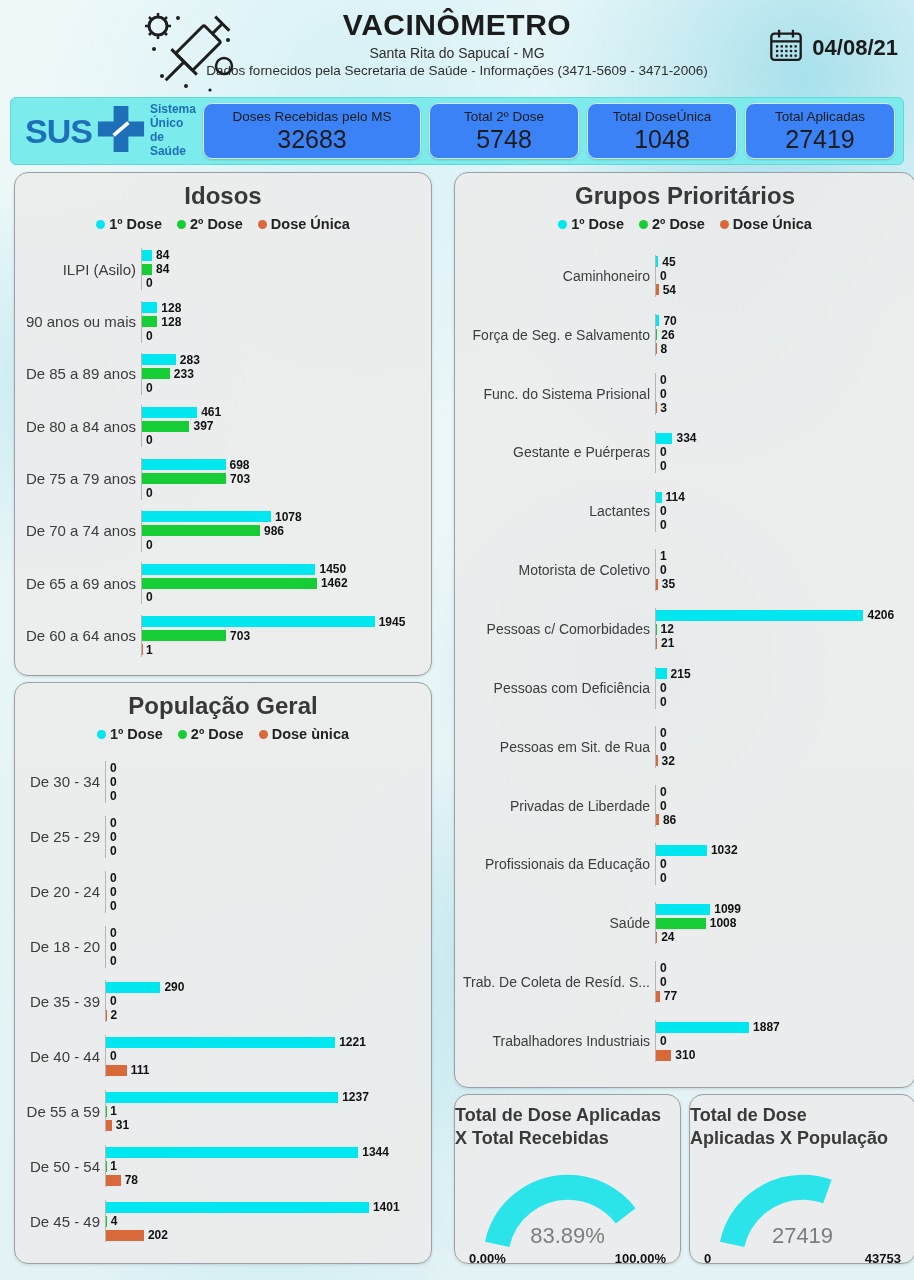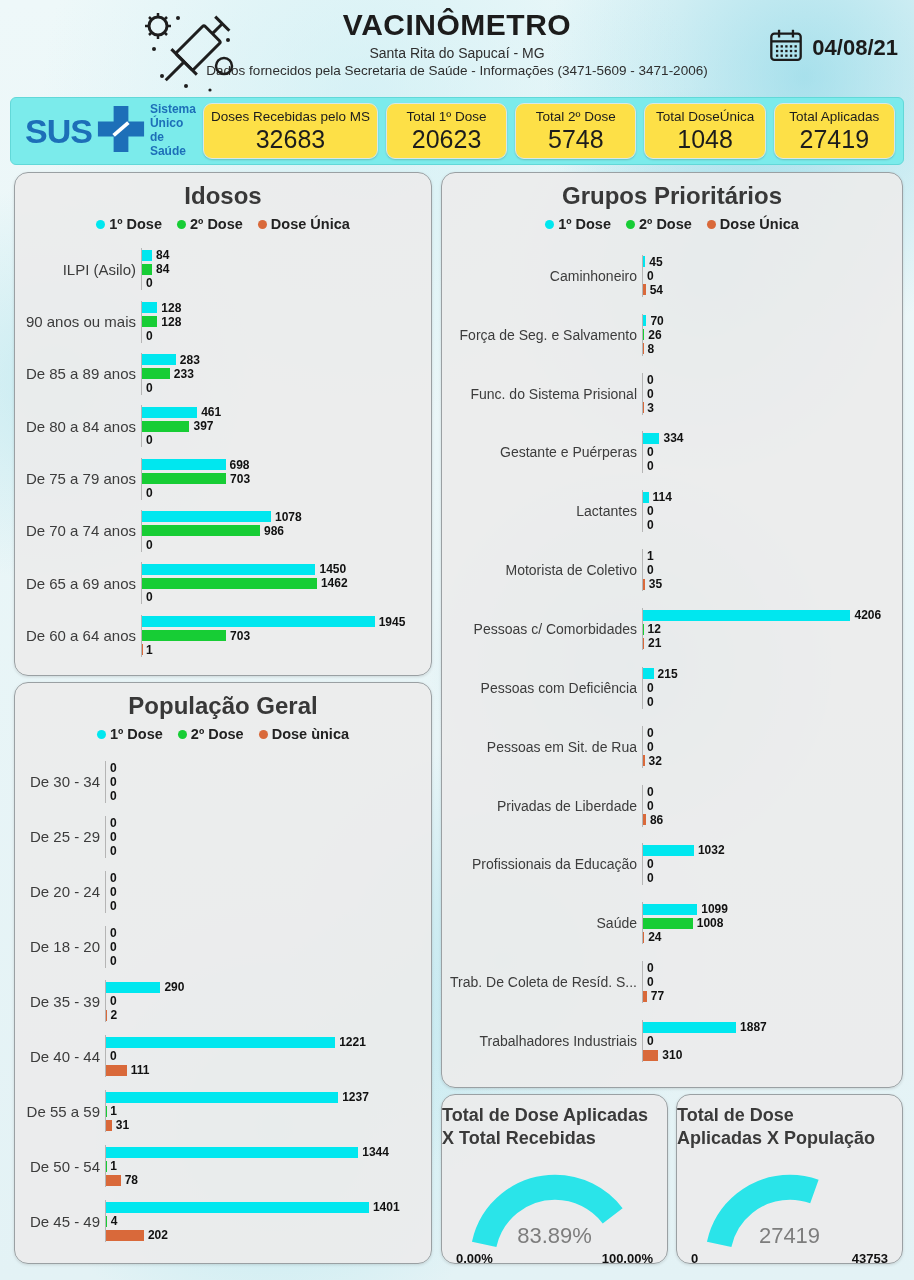--- a/index.html
+++ b/index.html
@@ -32,31 +32,31 @@
   
   .stats-bar {
     position:absolute; left:10px; top:97px; width:894px; height:68px;
     background:#7bebeb; border-radius:6px; border:1px solid #62d8d8;
     display:flex; align-items:center; padding:0 8px; gap:8px;
   }
   .sus-logo { display:flex; align-items:center; gap:5px; width:176px; flex:none; padding-left:6px; }
   .sus-text { font-size:34px; font-weight:bold; color:#1d6fb8; letter-spacing:-1px; }
   .sus-tagline { font-size:12px; font-weight:bold; color:#1d6fb8; line-height:1.15; }
   .stat-card {
-    background:#fde047; border:1px solid #d8e8e8; border-radius:9px;
+    background:#3b82f6; border:1px solid #d8e8e8; border-radius:9px;
     box-shadow:0 1px 2px rgba(0,0,0,.18);
     height:56px; flex:1; display:flex; flex-direction:column; align-items:center; justify-content:center;
     padding:2px 6px; white-space:nowrap;
   }
   .stat-card.wide { flex:1.5; }
   .stat-label { font-size:13.5px; color:#1c1c1c; }
   .stat-value { font-size:25px; color:#1c1c1c; margin-top:1px; }
 
   
-  .cols { position:absolute; left:14px; top:172px; width:886px; display:flex; gap:9px; }
+  .cols { position:absolute; left:14px; top:172px; width:886px; display:flex; gap:22px; }
   .col-left { width:418px; flex:none; }
   .col-right { width:462px; flex:none; }
 
   .panel {
     background:rgba(236,236,236,.92); border:1px solid #9aa0a3; border-radius:14px;
     box-shadow:0 1px 3px rgba(0,0,0,.12);
     display:flex; flex-direction:column; margin-bottom:6px; overflow:hidden;
   }
   .panel-title { text-align:center; font-size:24px; font-weight:bold; color:#383838; margin-top:9px; }
   .legend { display:flex; justify-content:center; align-items:center; gap:15px; margin-top:4px; height:20px; }
@@ -173,24 +173,20 @@
         <div>Sistema</div>
         <div>Único</div>
         <div>de Saúde</div>
       </span>
     </div>
     <div class="stat-card wide">
       <div class="stat-label">Doses Recebidas pelo MS</div>
       <div class="stat-value">32683</div>
     </div>
     <div class="stat-card">
-      <div class="stat-label">Total 1º Dose</div>
-      <div class="stat-value">20623</div>
-    </div>
-    <div class="stat-card">
       <div class="stat-label">Total 2º Dose</div>
       <div class="stat-value">5748</div>
     </div>
     <div class="stat-card">
       <div class="stat-label">Total DoseÚnica</div>
       <div class="stat-value">1048</div>
     </div>
     <div class="stat-card">
       <div class="stat-label">Total Aplicadas</div>
       <div class="stat-value">27419</div>

